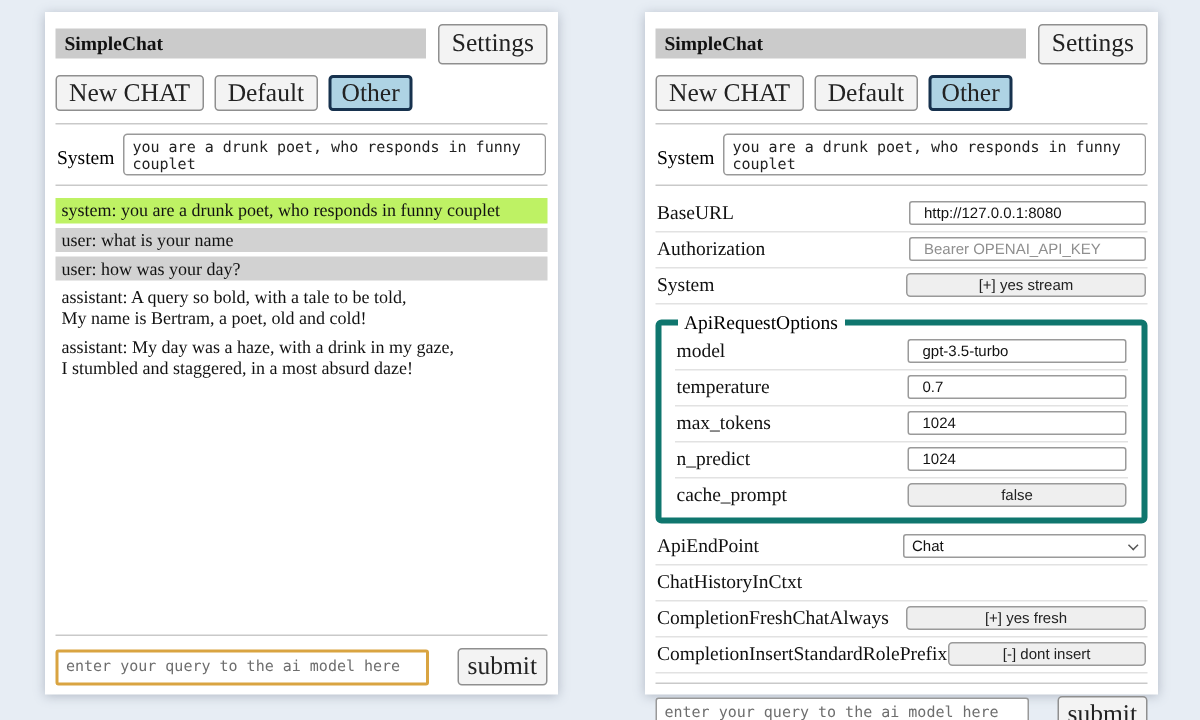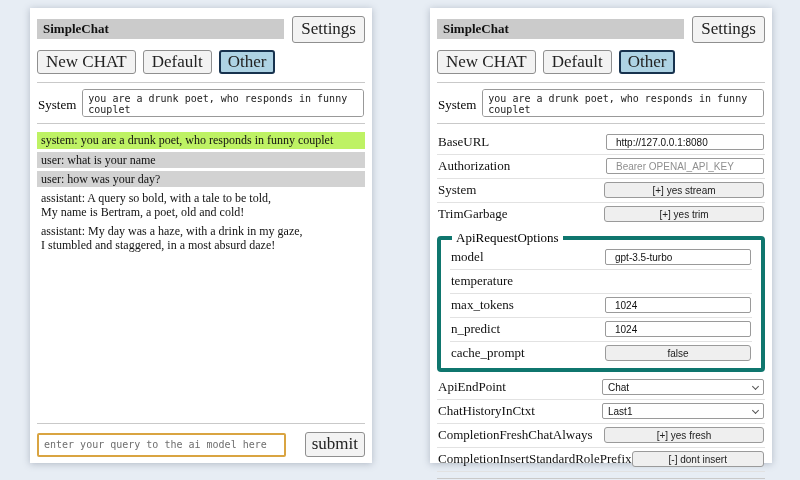--- a/index.html
+++ b/index.html
@@ -181,35 +181,32 @@
       <div class="srow">
         <span class="slabel">Authorization</span>
         <input class="sinput" type="text" placeholder="Bearer OPENAI_API_KEY" style="">
       </div>
 
       <div class="srow">
         <span class="slabel">System</span>
         <button class="sbtn">[+] yes stream</button>
       </div>
 
-      <div class="srow" style="border-bottom:none;">
-        <span class="slabel">TrimGarbage</span>
-        <button class="sbtn">[+] yes trim</button>
-      </div>
 
       <fieldset class="api-options">
         <legend>ApiRequestOptions</legend>
 
         <div class="srow">
           <span class="slabel">model</span>
           <input class="sinput" type="text" value="gpt-3.5-turbo" style="">
         </div>
 
         <div class="srow">
           <span class="slabel">temperature</span>
+          <input class="sinput" type="text" value="0.7" style="">
         </div>
 
         <div class="srow">
           <span class="slabel">max_tokens</span>
           <input class="sinput" type="text" value="1024" style="">
         </div>
 
         <div class="srow">
           <span class="slabel">n_predict</span>
           <input class="sinput" type="text" value="1024" style="">
@@ -224,24 +221,20 @@
       <div class="srow">
         <span class="slabel">ApiEndPoint</span>
         <div class="sselect">
           <span>Chat</span>
           <span class="caret"></span>
         </div>
       </div>
 
       <div class="srow">
         <span class="slabel">ChatHistoryInCtxt</span>
-        <div class="sselect">
-          <span>Last1</span>
-          <span class="caret"></span>
-        </div>
       </div>
 
       <div class="srow">
         <span class="slabel">CompletionFreshChatAlways</span>
         <button class="sbtn">[+] yes fresh</button>
       </div>
 
       <div class="srow">
         <span class="slabel">CompletionInsertStandardRolePrefix</span>
         <button class="sbtn">[-] dont insert</button>

